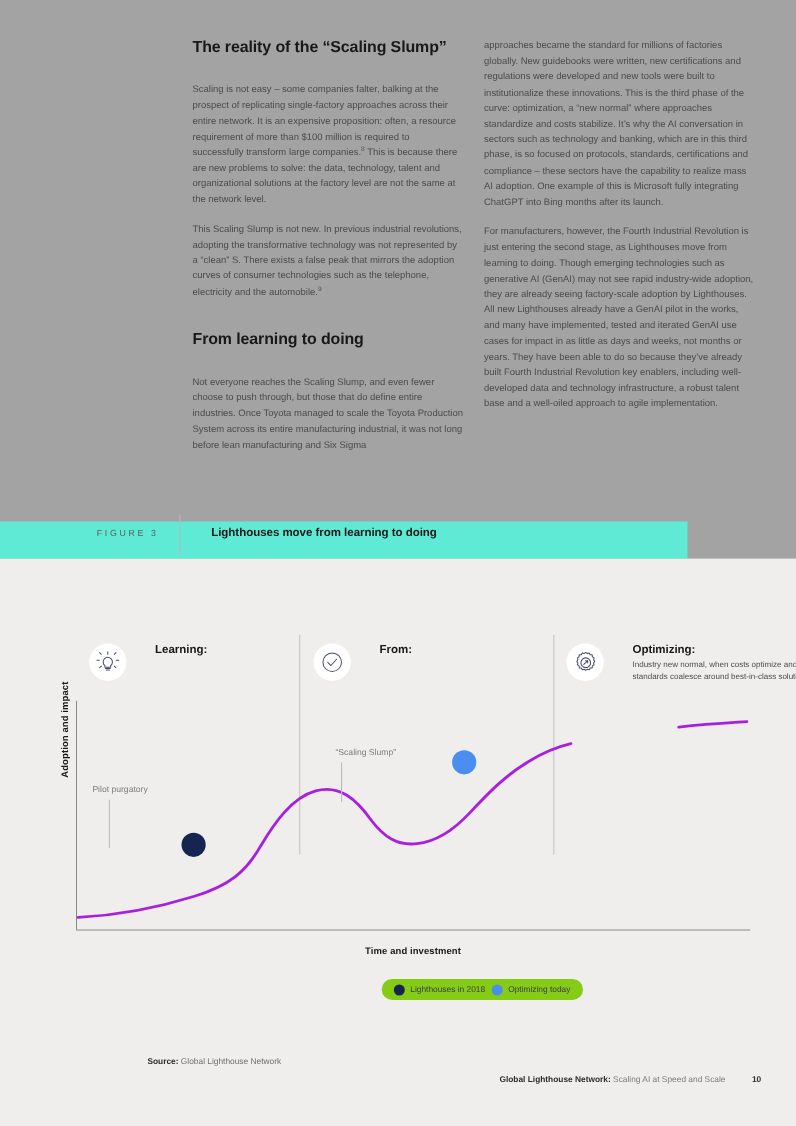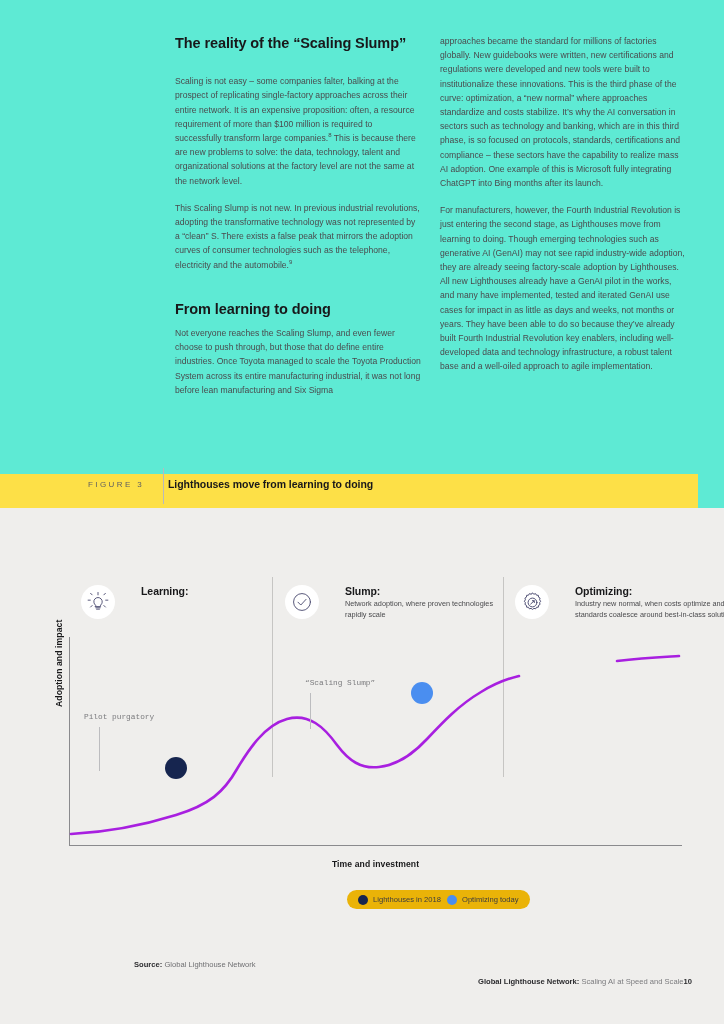--- a/index.html
+++ b/index.html
@@ -9,21 +9,21 @@
     font-family:"Liberation Sans", sans-serif;
     color:#3c3c3c;
     position:relative;
     overflow:hidden;
   }
 
   
   .article{
     position:absolute;
     left:0;top:0;width:724px;height:508px;
-    background:#5eead4;
+    background:#a3a3a3;
   }
   .col{
     position:absolute;
     top:34px;
     width:246px;
   }
   .col-left{left:175px;}
   .col-right{left:440px;}
 
   h2.section-title{
@@ -31,51 +31,51 @@
     font-weight:bold;
     color:#18181a;
     margin:0 0 22px 0;
     letter-spacing:-0.1px;
     line-height:1.25;
   }
   h2.section-title-2{
     font-size:14.5px;
     font-weight:bold;
     color:#18181a;
-    margin:28px 0 8px 0;
+    margin:28px 0 22px 0;
     letter-spacing:-0.1px;
     line-height:1.25;
   }
   p.body{
     font-size:8.6px;
     line-height:14.2px;
     color:#4a4a4d;
     margin:0 0 13px 0;
     letter-spacing:0.01px;
   }
   p.body:last-child{margin-bottom:0;}
   sup{font-size:6px;vertical-align:super;line-height:0;}
 
   
   .figure-head{
     position:absolute;
-    left:0;top:474px;width:698px;height:34px;
-    background:#fde047;
+    left:0;top:474px;width:625px;height:34px;
+    background:#5eead4;
   }
   .fig-label{
     position:absolute;left:88px;top:6px;
     font-size:8px;letter-spacing:2.4px;color:#5e5e61;
     font-weight:400;
   }
   .fig-divider{
     position:absolute;left:163px;top:-6px;
     width:1px;height:36px;background:#b9b9bc;
   }
   .fig-title{
-    position:absolute;left:168px;top:4px;
+    position:absolute;left:192px;top:4px;
     font-size:10.5px;font-weight:bold;color:#18181a;
     letter-spacing:-0.05px;
   }
 
   
   .figure-panel{
     position:absolute;
     left:0;top:508px;width:724px;height:516px;
     background:#efeeec;
   }
@@ -137,21 +137,20 @@
   .stage-desc{
     font-size:7.3px;line-height:10.6px;color:#4a4a4d;
     margin:0;
   }
 
   
   .annot{
     position:absolute;
     font-size:7.8px;color:#7b7b7e;
     white-space:nowrap;
-    font-family:Liberation Mono, monospace;
   }
   .annot-a{left:15px;top:136px;}
   .annot-b{left:236px;top:102px;}
   .leader{
     position:absolute;width:1px;background:#bcbcbf;
   }
   .leader-a{left:30px;top:150px;height:44px;}
   .leader-b{left:241px;top:116px;height:36px;}
 
   
@@ -165,21 +164,21 @@
   .dot-today{
     left:342px;top:105px;width:22px;height:22px;
     background:#4a8ef0;
   }
 
   
   .legend{
     position:absolute;
     left:278px;top:313px;
     height:19px;
-    background:#eab308;
+    background:#84cc16;
     border-radius:10px;
     display:flex;align-items:center;
     padding:0 11px;
     gap:6px;
   }
   .legend-item{display:flex;align-items:center;gap:5px;}
   .legend-swatch{width:10px;height:10px;border-radius:50%;}
   .legend-label{font-size:7.6px;color:#3c3c3f;white-space:nowrap;}
 
   
@@ -192,21 +191,21 @@
   
   .footer{
     position:absolute;
     left:0;top:977px;width:724px;
     text-align:right;
     padding-right:32px;
     box-sizing:border-box;
     font-size:7.6px;color:#7b7b7e;
   }
   .footer b{color:#2c2c2f;font-weight:bold;}
-  .footer .pageno{color:#2c2c2f;font-weight:bold;margin-left:0;}
+  .footer .pageno{color:#2c2c2f;font-weight:bold;margin-left:24px;}
 
   svg{display:block;}
 </style>
 </head>
 <body>
 
 <div class="article">
 
   <div class="col col-left">
     <h2 class="section-title">The reality of the “Scaling Slump”</h2>
@@ -292,22 +291,21 @@
     </div>
 
     <div class="stage stage-2">
       <div class="stage-icon">
         <svg width="22" height="22" viewBox="0 0 24 24" fill="none" stroke="#4a4a70" stroke-width="1" stroke-linecap="round" stroke-linejoin="round">
           <circle cx="12" cy="12" r="9.2"></circle>
           <path d="M7.6 12.2l3.1 3.1 5.7-6.2"></path>
         </svg>
       </div>
       <div class="stage-text">
-        <div class="stage-name">Slump:</div>
-        <div class="stage-desc">Network adoption, where proven technologies rapidly scale</div>
+        <div class="stage-name">From:</div>
       </div>
     </div>
 
     <div class="stage stage-3">
       <div class="stage-icon">
         <svg width="23" height="23" viewBox="0 0 24 24" fill="none" stroke="#4a4a70" stroke-width="1" stroke-linecap="round" stroke-linejoin="round">
           <path d="M12 2.2l1.5 1.1 1.8-.5.9 1.6 1.9.1.2 1.9 1.6 1-.5 1.8 1.1 1.5-1.1 1.5.5 1.8-1.6 1-.2 1.9-1.9.1-.9 1.6-1.8-.5-1.5 1.1-1.5-1.1-1.8.5-.9-1.6-1.9-.1-.2-1.9-1.6-1 .5-1.8-1.1-1.5 1.1-1.5-.5-1.8 1.6-1 .2-1.9 1.9-.1.9-1.6 1.8.5z"></path>
           <circle cx="12" cy="12" r="4.6"></circle>
           <path d="M10.1 13.6l3.6-3.4"></path>
           <path d="M11.9 10.1l1.9.1.1 1.9"></path>

